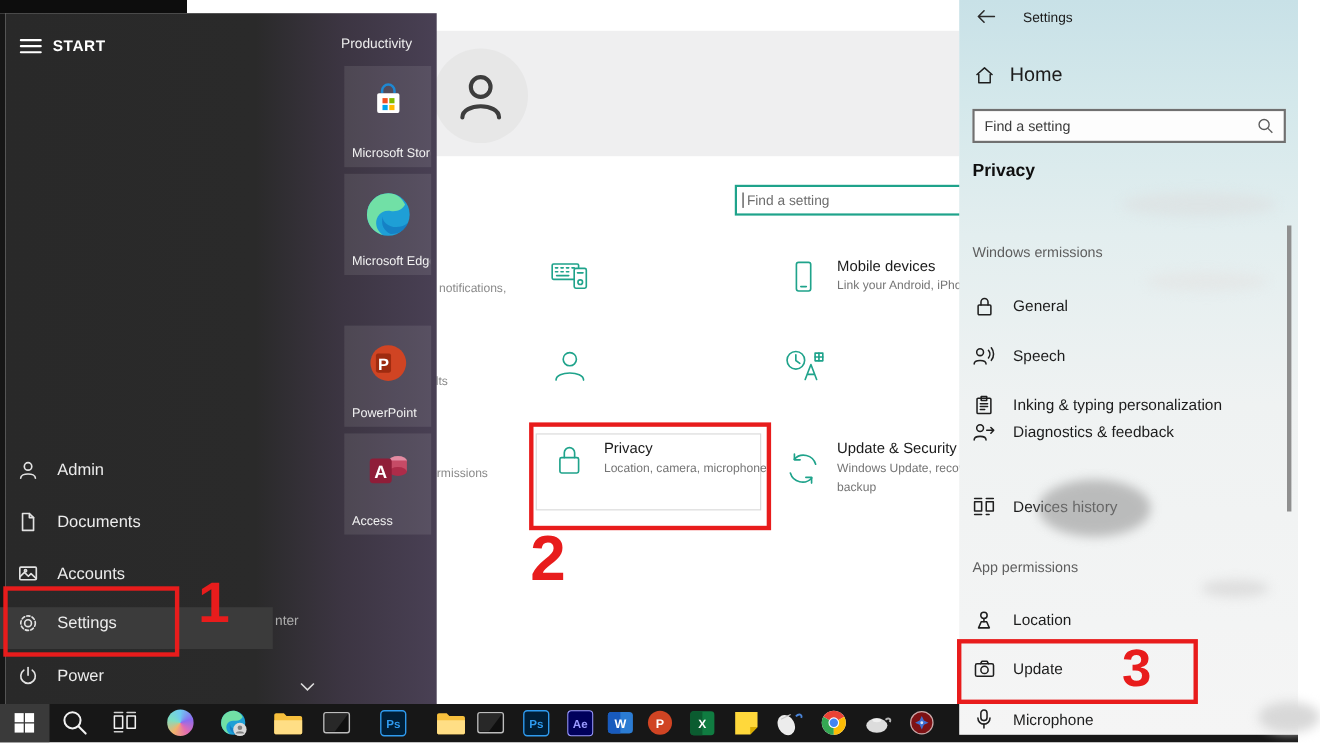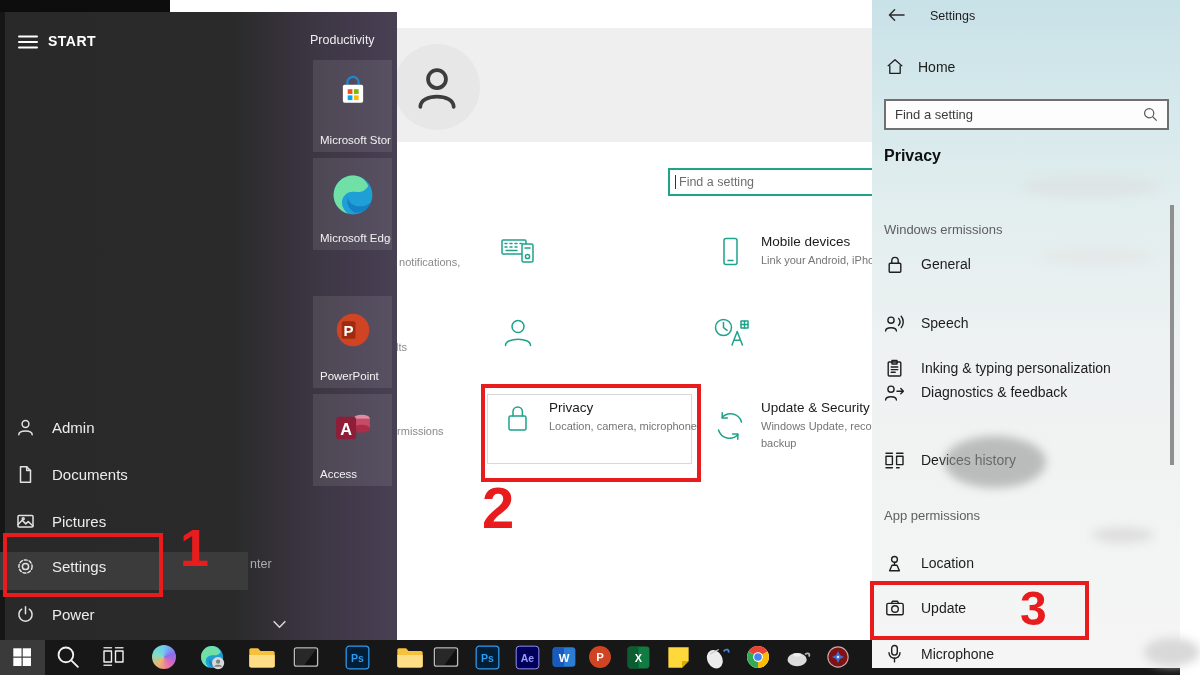--- a/index.html
+++ b/index.html
@@ -52,21 +52,21 @@
          justify-content:center;color:#f2f2f2;cursor:pointer}
   .copilot{width:24px;height:24px;border-radius:50%;
            background:conic-gradient(#6fc9f2,#8b6cf0,#e26bb2,#f2b36c,#7ddfc3,#6fc9f2)}
 
   
   #privacy-panel{position:absolute;left:872px;top:0;width:308px;height:668px;z-index:40;
      background:linear-gradient(180deg,#c8e1e7 0%,#d4e8eb 14%,#e3eeef 32%,#eff2f2 55%,#f5f5f5 100%);}
   #panel-back{position:absolute;left:16px;top:8px;color:#2b2b2b}
   #panel-title{position:absolute;left:58px;top:9px;font-size:12.5px;color:#1c1c1c}
   #panel-home{position:absolute;left:14px;top:58px;display:flex;align-items:center;gap:14px;
-              font-size:14px;color:#1c1c1c;cursor:pointer}
+              font-size:18px;color:#1c1c1c;cursor:pointer}
   #panel-search{position:absolute;left:12px;top:99px;width:272px;height:27px;background:#fdfdfd;
                 border:2px solid #707070;display:flex;align-items:center;padding-left:9px}
   #panel-search .ph{font-size:13px;color:#3c3c3c;flex:1}
   #panel-search .icon{color:#5a5a5a;margin-right:9px}
   #panel-heading{position:absolute;left:12px;top:147px;font-size:16px;font-weight:bold;color:#0f0f0f}
   .p-section{position:absolute;left:12px;font-size:13px;color:#5e5e5e}
   .p-row{position:absolute;left:12px;display:flex;align-items:center;gap:16px;height:32px;
          font-size:14px;color:#1c1c1c;width:278px;cursor:pointer}
   .p-row .icon{color:#1f1f1f;flex:0 0 21px}
   #panel-scrollbar{position:absolute;left:298px;top:205px;width:4px;height:260px;background:#8f8f8f}
@@ -269,21 +269,21 @@
       <div class="rail-item" style="top:506px">
         <span class="icon">
           <svg width="19" height="19" viewBox="0 0 19 19">
             <g fill="none" stroke="currentColor" stroke-width="1.5" stroke-linecap="round" stroke-linejoin="round">
               <rect x="2" y="3.5" width="15" height="11.5" rx="1"></rect>
               <path d="M2 12.5l4.2-4.2 3.6 3.6 2.4-2.4 4.8 4.5"></path>
               <circle cx="7.2" cy="6.8" r="1"></circle>
             </g>
           </svg>
         </span>
-        <span>Pictures</span>
+        <span>Accounts</span>
       </div>
       <div class="rail-item" style="top:551px">
         <span class="icon">
           <svg width="19" height="19" viewBox="0 0 19 19">
             <g fill="none" stroke="currentColor" stroke-width="1.5" stroke-linecap="round" stroke-linejoin="round">
               <circle cx="9.5" cy="9.5" r="3.1"></circle>
               <circle cx="9.5" cy="9.5" r="6.6" stroke-dasharray="2.9 2.05"></circle>
             </g>
           </svg>
         </span>
@@ -476,21 +476,21 @@
           <g fill="none" stroke="currentColor" stroke-width="1.4">
         <circle cx="7" cy="7" r="5.2"></circle>
             <path d="M11 11l4.5 4.5"></path>
           </g>
         </svg>
     </span>
   </div>
   <div id="panel-heading">Privacy</div>
   <div id="panel-list">
       <div class="p-section" style="top:222px">Windows ermissions</div>
-      <div class="p-row" style="top:248px">
+      <div class="p-row" style="top:262px">
         <span class="icon">
           <svg width="20" height="19" viewBox="0 0 20 19">
             <g fill="none" stroke="currentColor" stroke-width="1.4" stroke-linecap="round" stroke-linejoin="round">
               <rect x="4.2" y="8.2" width="11.6" height="9" rx="1"></rect>
               <path d="M6.8 8.2V5.6a3.2 3.2 0 0 1 6.4 0v2.6"></path>
             </g>
           </svg>
         </span>
         <span>General</span>
       </div>

